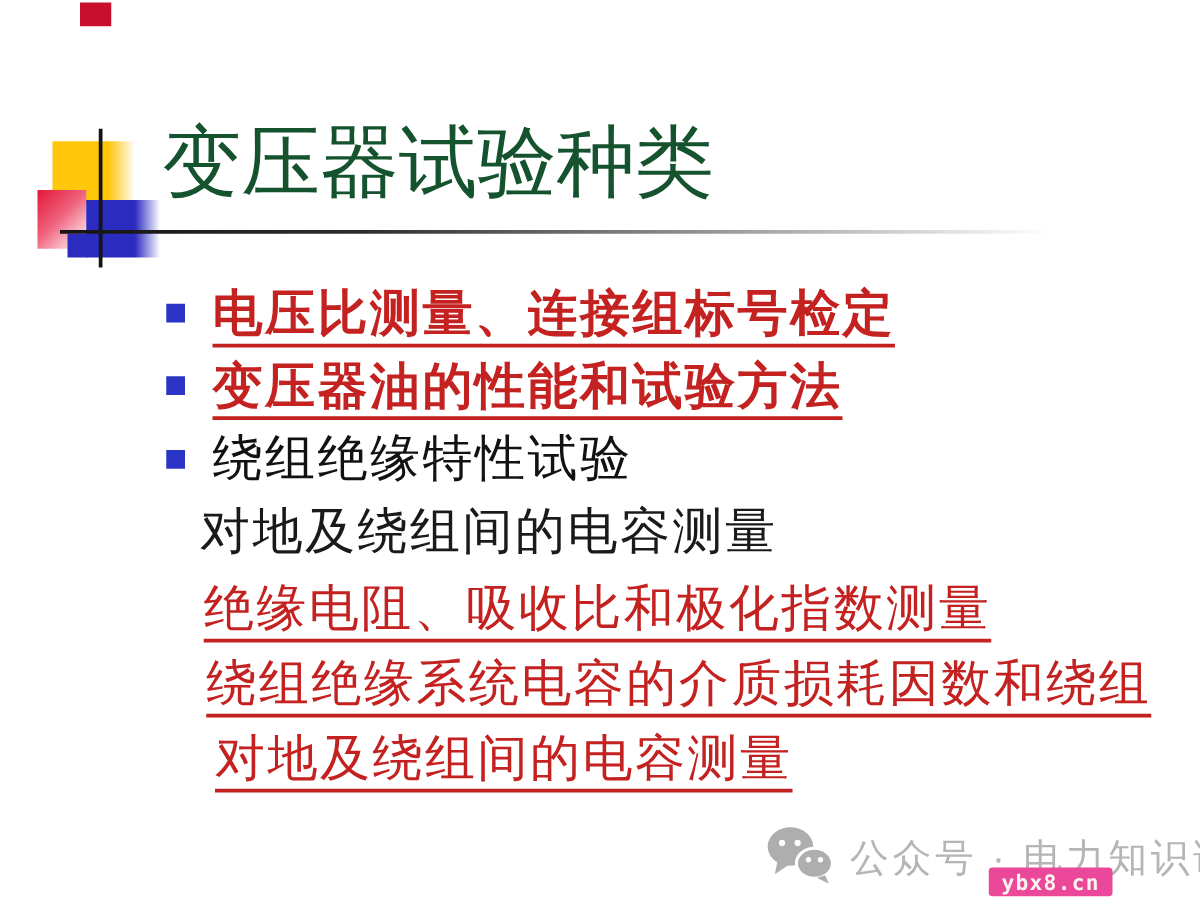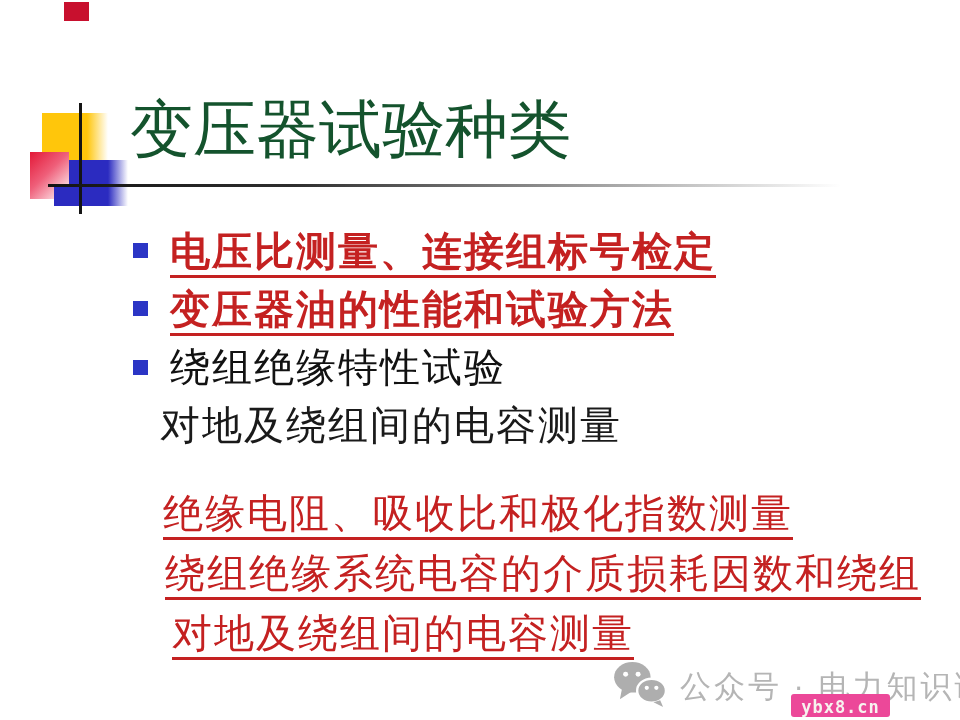--- a/index.html
+++ b/index.html
@@ -63,21 +63,21 @@
     font-family:"Liberation Sans", sans-serif;font-weight:normal;
     font-size:40px;letter-spacing:2px;color:#121212;display:inline-block;
   }
   .t-black-serif{
     font-family:"DejaVu Serif", serif;font-weight:normal;
     font-size:40px;letter-spacing:2px;color:#1a1a1a;display:inline-block;
   }
   .t-red-serif{
     font-family:"DejaVu Serif", serif;font-weight:normal;
     font-size:40px;letter-spacing:2px;color:#c42121;
-    border-bottom:3px solid #c42121;padding-bottom:1px;display:inline-block;margin-top:26px;
+    border-bottom:3px solid #c42121;padding-bottom:1px;display:inline-block;
   }
   
   .wm-icon{position:absolute;left:612px;top:659px;width:58px;height:48px;}
   .wm-text{
     position:absolute;left:680px;top:666px;
     font-size:31px;letter-spacing:3px;color:#b5b5b5;
     font-family:"Liberation Sans", sans-serif;white-space:nowrap;
   }
   .badge{
     position:absolute;left:791px;top:694px;width:99px;height:23px;

